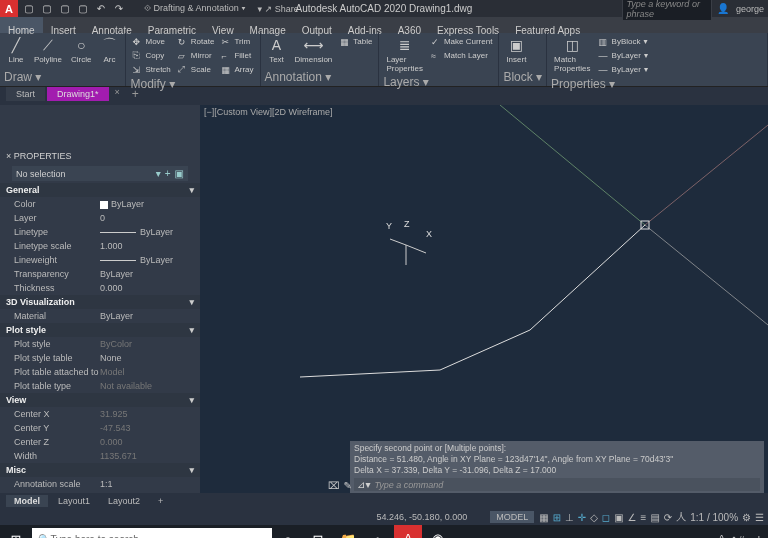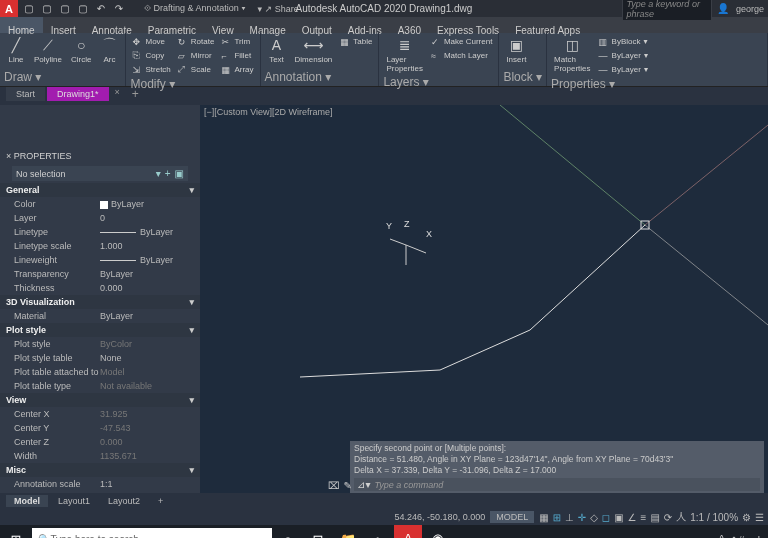--- a/index.html
+++ b/index.html
@@ -68,21 +68,21 @@
 .cmd-overlay .input-row .inp { flex: 1; font-style: italic; font-size: 9px; color: #999; }
 .cmd-overlay .pre { position: absolute; left: -22px; bottom: 2px; font-size: 10px; color: #ccc; display: flex; gap: 4px; }
 
 
 .modeltabs { height: 16px; background: #2a3240; display: flex; align-items: center; padding-left: 6px; gap: 2px; }
 .modeltabs .mtab { padding: 1px 8px; font-size: 9px; color: #bbb; cursor: pointer; }
 .modeltabs .mtab.active { background: #3a4452; font-weight: bold; color: #ddd; }
 
 
 .statusbar { height: 16px; background: #2a3240; display: flex; align-items: center; font-size: 9px; color: #bbb; padding: 0 4px; gap: 5px; }
-.statusbar .coords { margin-left: auto; margin-right: 0; }
+.statusbar .coords { margin-left: auto; margin-right: 18px; }
 .statusbar .model-btn { background: #4a5666; padding: 1px 6px; }
 .statusbar .icons { display: flex; gap: 4px; align-items: center; }
 .statusbar .icons span { font-size: 10px; cursor: pointer; }
 .statusbar .icons span.on { color: #5ac; }
 
 
 .taskbar { height: 29px; background: #1a1f26; display: flex; align-items: center; gap: 2px; padding: 0 2px; }
 .taskbar .start { width: 28px; height: 29px; display: flex; align-items: center; justify-content: center; font-size: 13px; color: #fff; }
 .taskbar .search { flex: 0 0 240px; height: 23px; background: #fff; color: #666; display: flex; align-items: center; padding: 0 6px; font-size: 10px; }
 .taskbar .tbtn { width: 28px; height: 29px; display: flex; align-items: center; justify-content: center; font-size: 13px; color: #fff; cursor: pointer; }

